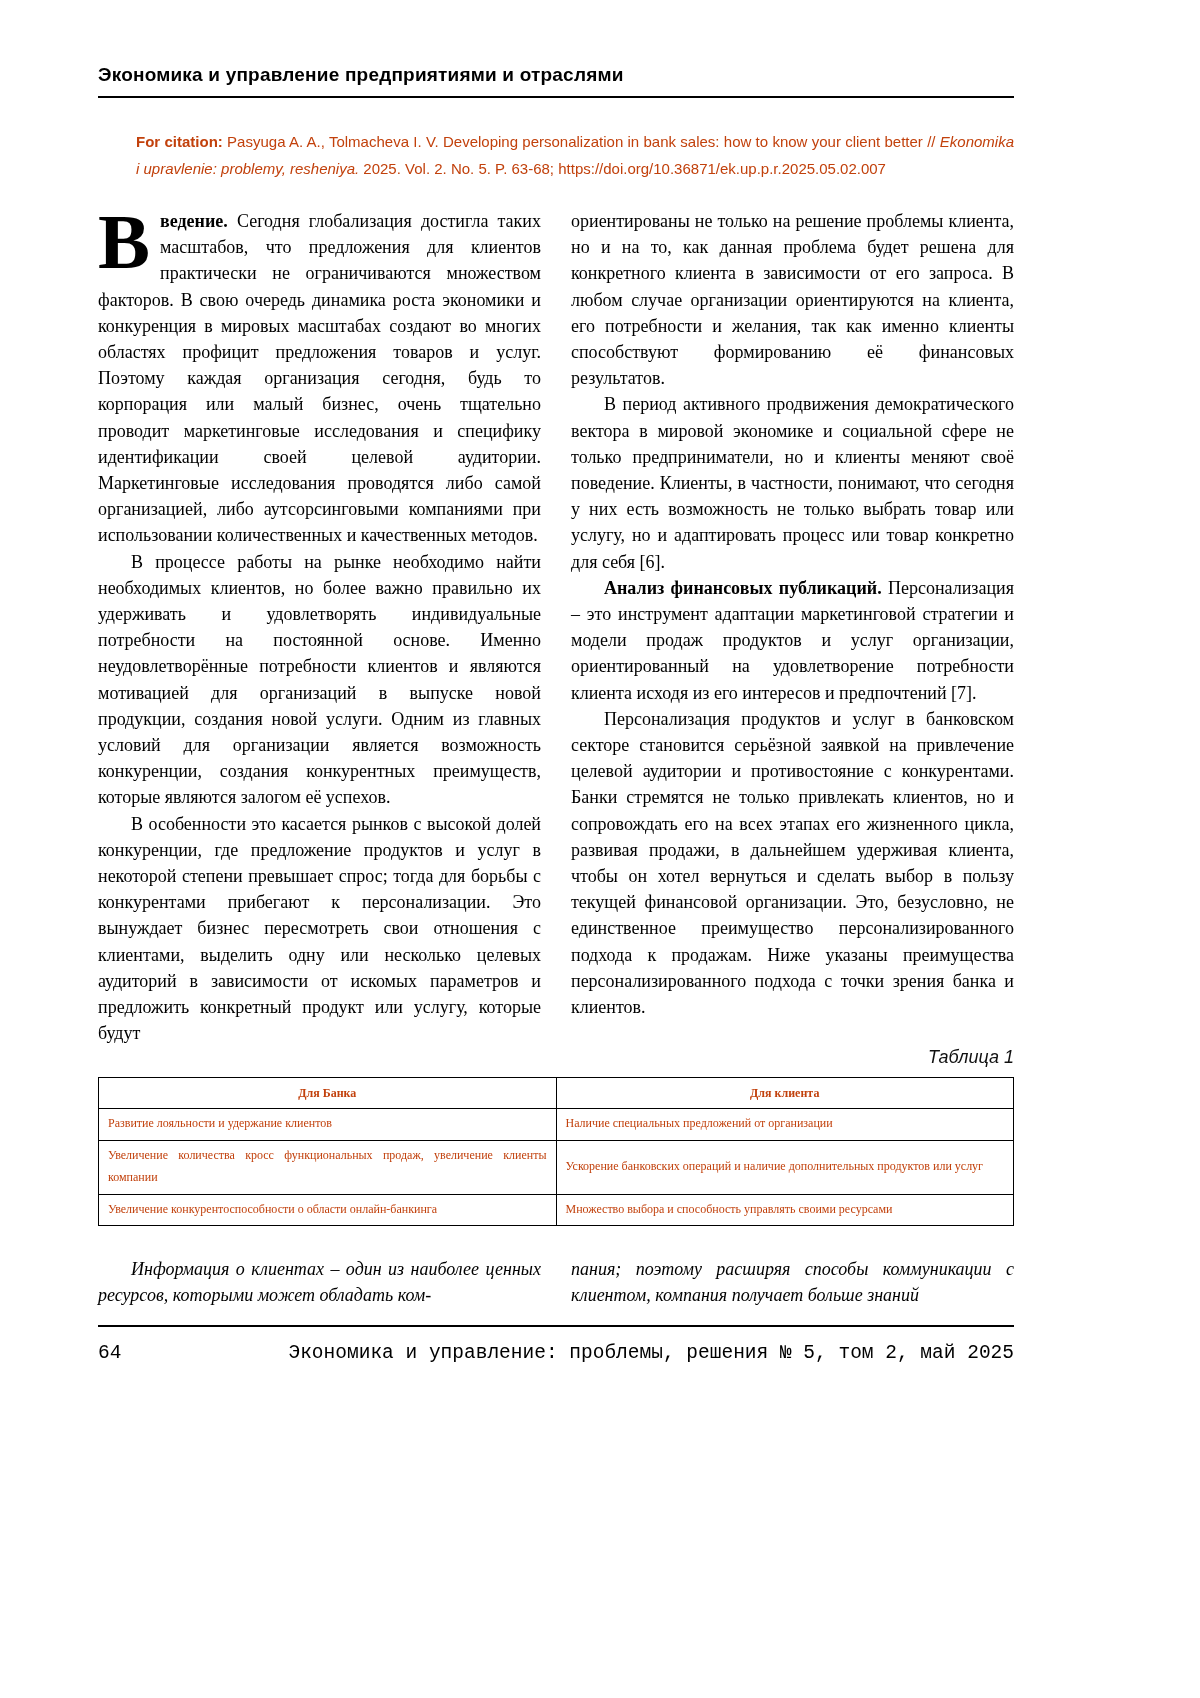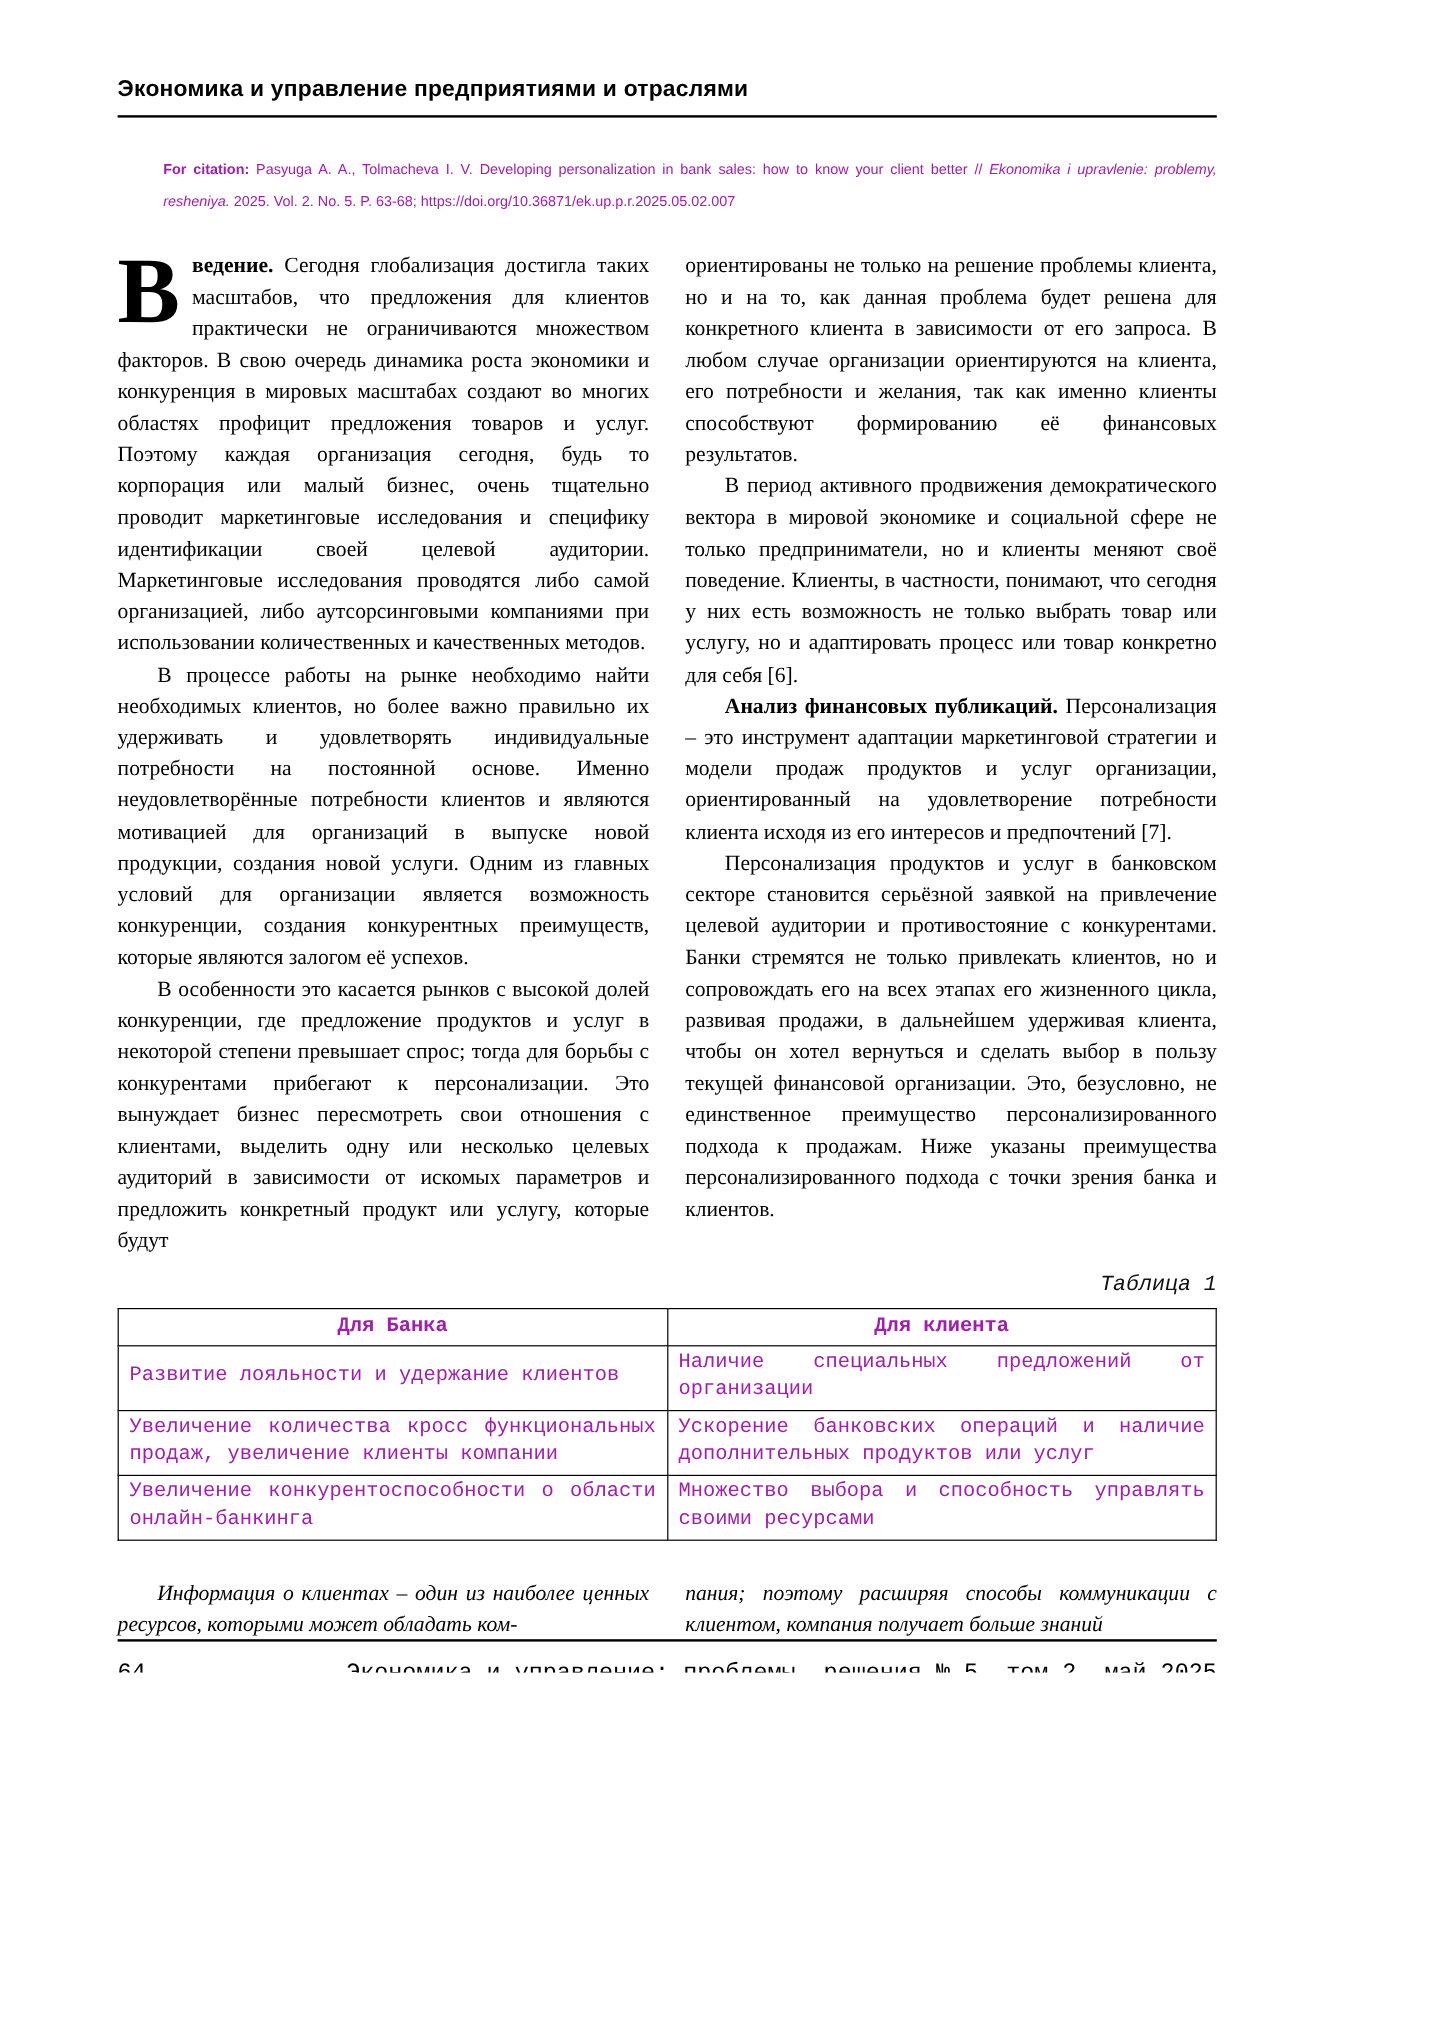--- a/index.html
+++ b/index.html
@@ -25,24 +25,24 @@
   }
   .header-rule {
     height: 2px;
     background: #000;
     margin-top: 10px;
   }
   
   .citation {
     margin: 30px 0 26px 38px;
     font-family: "Liberation Sans", sans-serif;
-    font-size: 12px;
+    font-size: 15px;
     line-height: 27px;
     text-align: justify;
-    color: #a21caf;
+    color: #c2410c;
   }
   .citation b { font-weight: bold; }
   .citation i { font-style: italic; }
   
   .columns {
     display: flex;
     gap: 30px;
     font-family: "Liberation Serif", serif;
     font-size: 18px;
     line-height: 26.2px;
@@ -55,41 +55,40 @@
   .dropcap {
     float: left;
     font-weight: bold;
     font-size: 78px;
     line-height: 62px;
     padding: 3px 10px 0 0;
   }
   .lead-bold { font-weight: bold; }
   
   .table-caption {
-    margin-top: 14px;
     text-align: right;
-    font-family: Liberation Mono, monospace;
+    font-family: Liberation Sans, sans-serif;
     font-style: italic;
     font-size: 18px;
   }
   .table-title {
     margin-top: 8px;
     text-align: center;
     font-family: "Liberation Serif", serif;
     font-weight: bold;
     font-size: 18px;
   }
   table.benefits-table {
     margin-top: 9px;
     width: 100%;
     border-collapse: collapse;
-    font-family: Liberation Mono, monospace;
-    font-size: 17px;
+    font-family: Liberation Serif, serif;
+    font-size: 12px;
     line-height: 22.5px;
-    color: #a21caf;
+    color: #c2410c;
   }
   table.benefits-table th {
     border: 1px solid #000;
     font-weight: bold;
     text-align: center;
     padding: 4px 8px;
   }
   table.benefits-table td {
     border: 1px solid #000;
     padding: 3px 9px 5px 9px;

